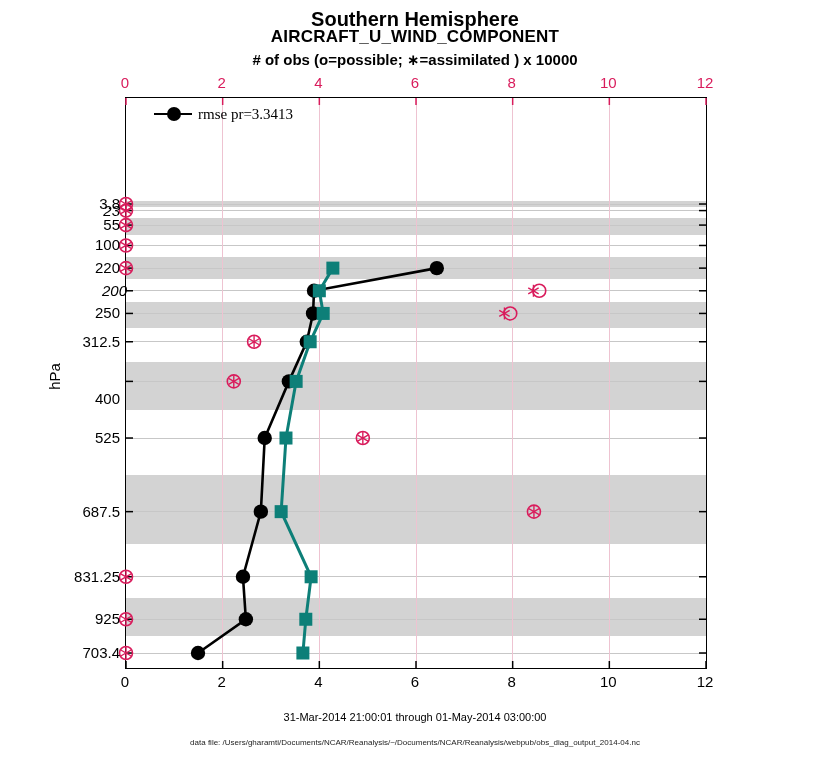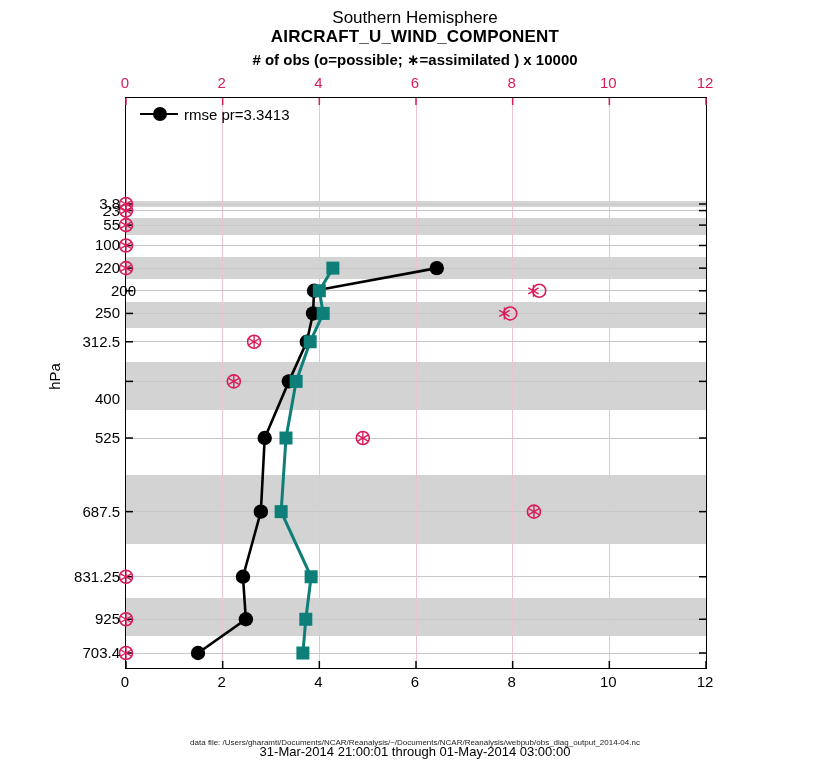--- a/index.html
+++ b/index.html
@@ -1,23 +1,23 @@
 <!DOCTYPE html>
 <html><head>
 <meta charset="utf-8">
 <style>
   html,body{margin:0;padding:0;background:#ffffff;}
   #figure{position:relative;width:830px;height:760px;background:#fff;
           font-family:"Liberation Sans","DejaVu Sans",sans-serif;color:#000;overflow:hidden;}
   .ctext{position:absolute;left:0;width:830px;text-align:center;}
-  #title1{top:8px;font-size:17px;font-weight:normal;}
+  #title1{top:8px;font-size:20px;font-weight:bold;}
   #title2{top:27px;font-size:17px;font-weight:bold;letter-spacing:.2px;}
   #obslabel{top:51px;font-size:15px;font-weight:bold;}
   #xlabel{top:691px;font-size:15px;}
-  #dates{top:711px;font-size:13px;margin-top:33px;}
+  #dates{top:711px;font-size:11px;}
   #datafile{top:738px;font-size:8px;color:#222;}
   #plot{position:absolute;left:125px;top:97px;width:580px;height:570px;
         border:1.6px solid #000;box-sizing:content-box;background:#fff;}
   .band{position:absolute;left:0;width:580px;background:#d3d3d3;z-index:1;}
   .hgrid{position:absolute;left:0;width:580px;height:1px;background:#c7c7c7;z-index:2;}
   .vgrid{position:absolute;top:0;height:570px;width:1px;background:#eec3d1;z-index:2;}
   #plotsvg{position:absolute;left:0;top:0;z-index:3;overflow:visible;}
   .ytick{position:absolute;width:78px;text-align:right;font-size:15px;z-index:4;}
   .xtickb{position:absolute;text-align:center;width:40px;font-size:15px;}
   .xtickt{position:absolute;text-align:center;width:40px;font-size:15px;}
@@ -183,38 +183,38 @@
         <rect x="177.65" y="237.24850965741996" width="13" height="13" fill="#0d7f78"></rect>
         <rect x="163.63333333333333" y="276.8916222875765" width="13" height="13" fill="#0d7f78"></rect>
         <rect x="153.48333333333332" y="333.52464033065735" width="13" height="13" fill="#0d7f78"></rect>
         <rect x="148.65" y="407.1475637866625" width="13" height="13" fill="#0d7f78"></rect>
         <rect x="178.61666666666665" y="472.2755345362054" width="13" height="13" fill="#0d7f78"></rect>
         <rect x="173.3" y="514.750298068516" width="13" height="13" fill="#0d7f78"></rect>
         <rect x="170.4" y="548.5035768221923" width="13" height="13" fill="#0d7f78"></rect>
       </svg>
     </div>
 
-  <div class="legrow" style="left:140px;top:104px;">
+  <div class="legrow" style="left:154px;top:104px;font-family:Liberation Serif, serif;">
     <span class="legline">
       <span class="ln" style="border-top:2.5px solid #000;"></span>
       <svg class="mk" width="16" height="20">
           <circle cx="8" cy="10" r="7" fill="#000"></circle>
         </svg>
     </span>
     <span class="leglab">rmse pr=3.3413</span>
   </div>
 
   <div id="dates" class="ctext">31-Mar-2014 21:00:01 through 01-May-2014 03:00:00</div>
   <div id="datafile" class="ctext">data file: /Users/gharamti/Documents/NCAR/Reanalysis/~/Documents/NCAR/Reanalysis/webpub/obs_diag_output_2014-04.nc</div>
 <div class="ytick" style="left: 42px; top: 195.017px;">3.8</div>
     <div class="ytick" style="left: 42px; top: 201.586px; font-style: italic;">23</div>
     <div class="ytick" style="left: 42px; top: 216.084px;">55</div>
     <div class="ytick" style="left: 42px; top: 236.472px;">100</div>
     <div class="ytick" style="left: 42px; top: 259.126px;">220</div>
-    <div class="ytick" style="left: 58px; top: 281.779px;">200</div>
+    <div class="ytick" style="left: 49px; top: 281.779px; font-style: italic;">200</div>
     <div class="ytick" style="left: 42px; top: 304.432px;">250</div>
     <div class="ytick" style="left: 42px; top: 332.749px;">312.5</div>
     <div class="ytick" style="left: 42px; top: 390px;">400</div>
     <div class="ytick" style="left: 42px; top: 429.025px;">525</div>
     <div class="ytick" style="left: 42px; top: 502.648px;">687.5</div>
     <div class="ytick" style="left: 42px; top: 567.776px;">831.25</div>
     <div class="ytick" style="left: 42px; top: 610.25px;">925</div>
     <div class="ytick" style="left: 42px; top: 644.004px;">703.4</div>
     <div class="xtickb" style="left: 105px; top: 673px;">0</div>
     <div class="xtickt" style="left: 105px; top: 74px; color: rgb(217, 28, 92);">0</div>

